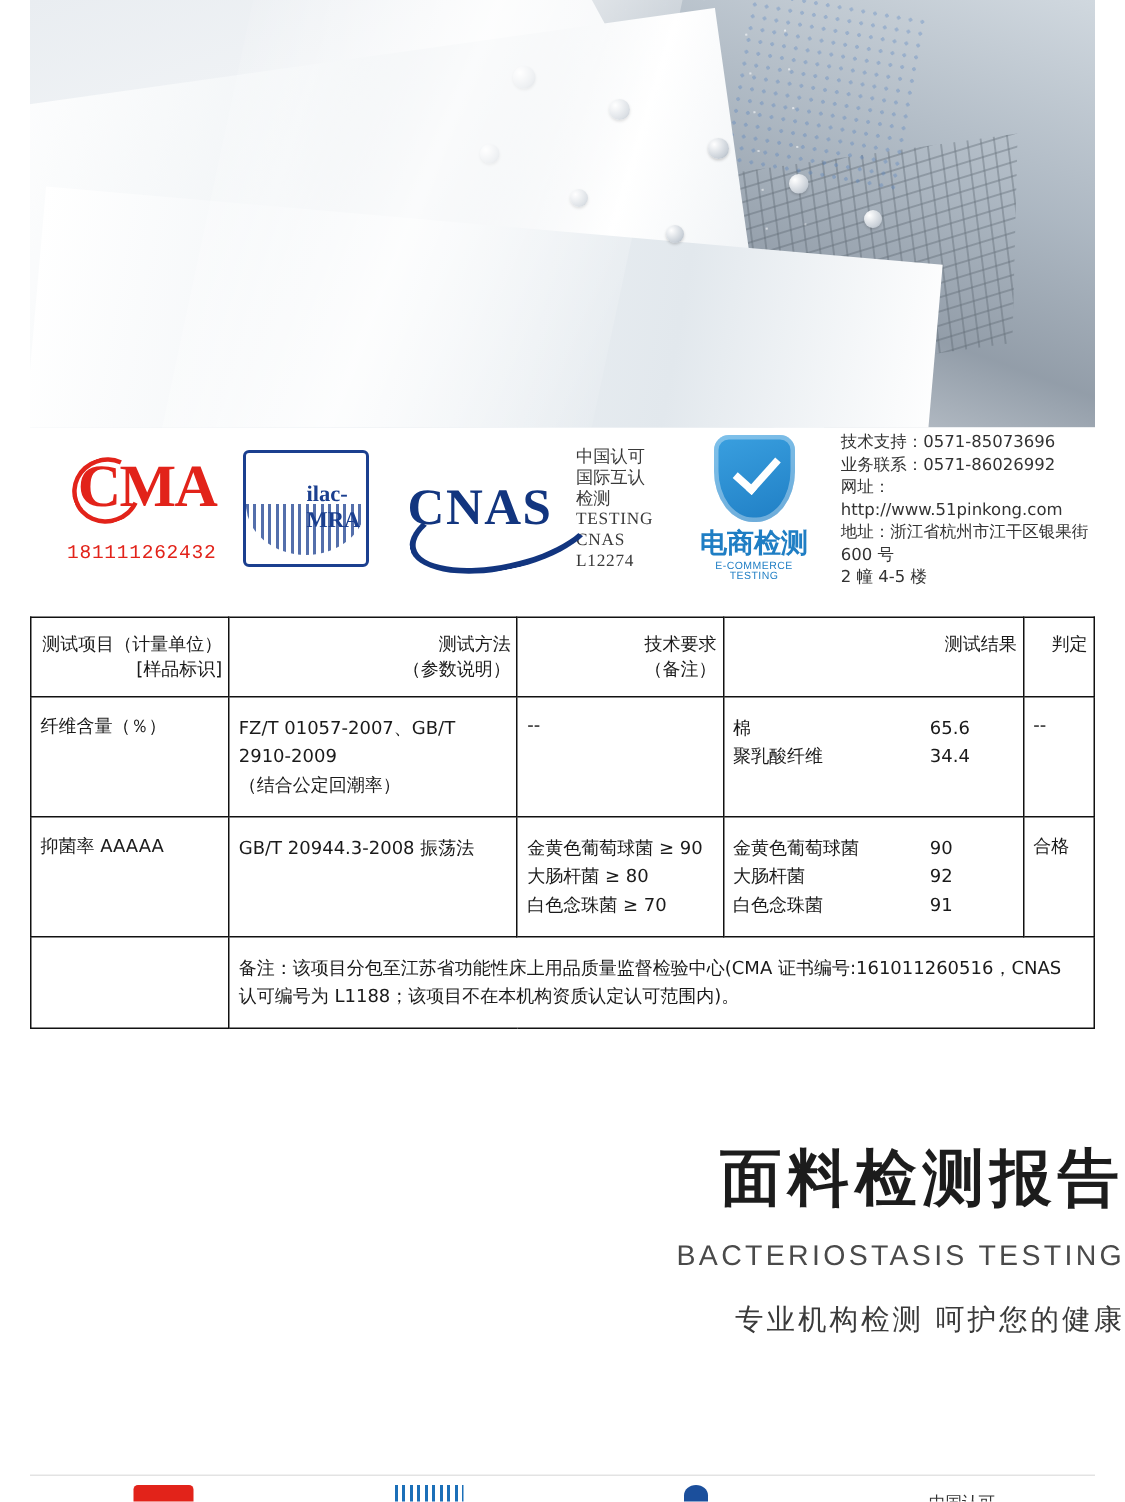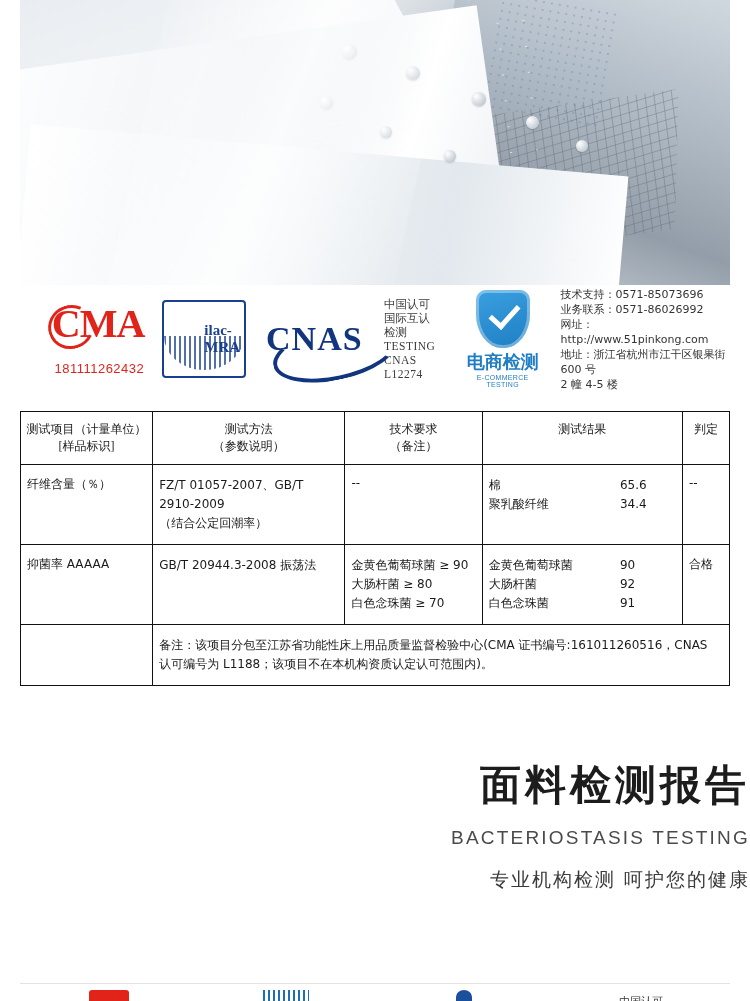--- a/index.html
+++ b/index.html
@@ -140,21 +140,21 @@
     left: -4px;
     top: 2px;
     width: 40px;
     height: 38px;
     border: 3px solid #e2231a;
     border-radius: 50%;
     border-right-color: transparent;
     transform: rotate(-20deg);
   }
   .cert-cma .num {
-    font-family: Liberation Sans, sans-serif;
+    font-family: Liberation Mono, monospace;
     font-size: 13px;
     color: #e2231a;
     letter-spacing: .5px;
     margin-top: 16px;
   }
   .cert-ilac {
     width: 96px;
     height: 74px;
     margin-left: 18px;
     border: 2px solid #1b3f8f;
@@ -179,21 +179,21 @@
     position: absolute;
     left: 0; right: 0; bottom: 6px;
     height: 34px;
     background-image: repeating-linear-gradient(to right, #1b3f8f 0 2px, transparent 2px 5px);
     opacity: .75;
     border-radius: 0 0 50% 50%/0 0 100% 100%;
   }
   .cert-cnas {
     width: 130px;
     margin-left: 20px;
-    text-align: left;
+    text-align: center;
     position: relative;
   }
   .cert-cnas .cnas-word {
     font-family: "Liberation Serif", serif;
     font-size: 34px;
     font-weight: bold;
     color: #12357f;
     letter-spacing: 1px;
     position: relative;
     z-index: 2;
@@ -281,24 +281,23 @@
     color: #1a1a1a;
   }
   .report-table td, .report-table th {
     border: 1px solid #111;
     padding: 11px 6px;
     vertical-align: top;
     text-align: left;
     font-weight: normal;
   }
   .report-table thead td {
-    text-align: center;
+    text-align: right;
     line-height: 17px;
     padding: 9px 4px;
-    font-family: Liberation Serif, serif;
   }
   .col1 { width: 132px; }
   .col2 { width: 192px; }
   .col3 { width: 137px; }
   .col4 { width: 200px; }
   .col5 { width: 47px; }
   .center { text-align: center; }
   .lh { line-height: 19px; }
   .res-row { display: flex; justify-content: space-between; }
   .res-row .k { }

